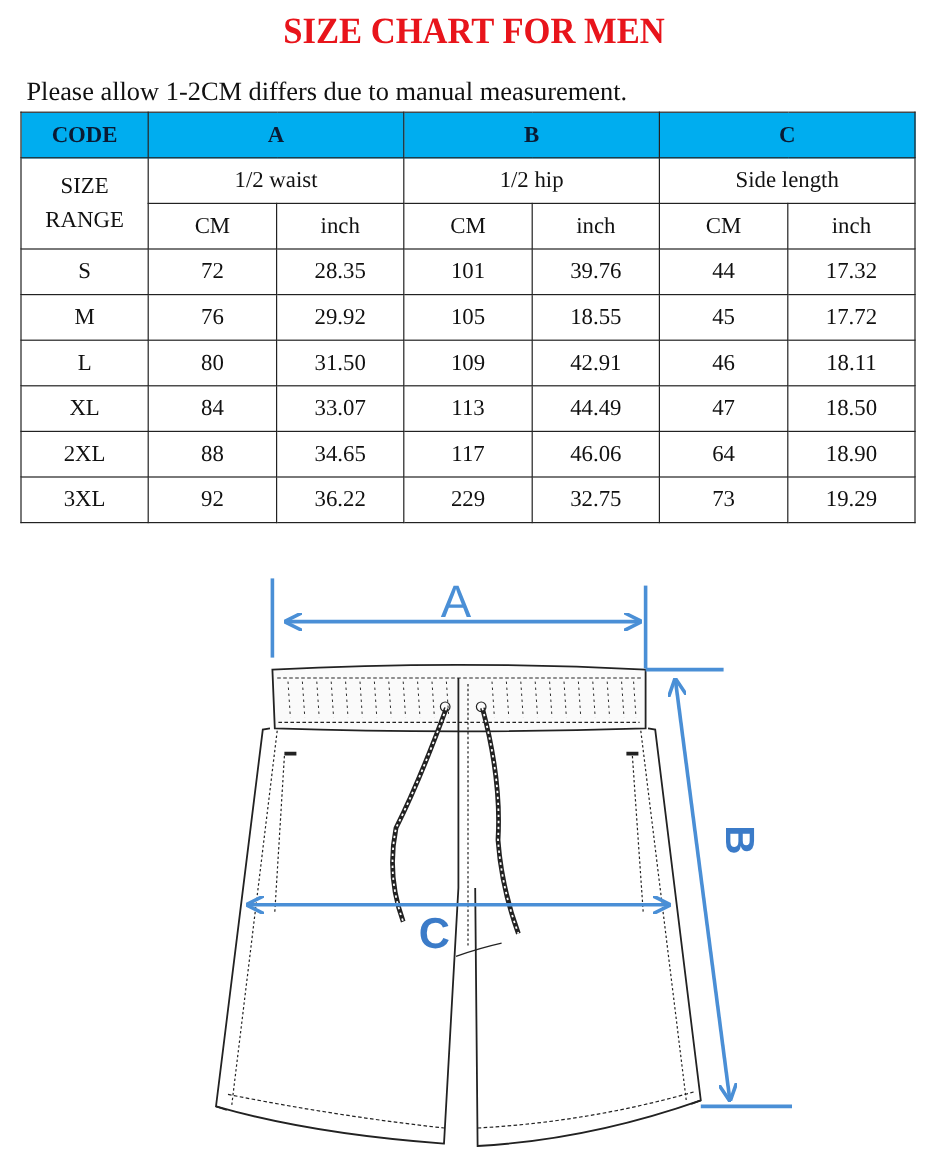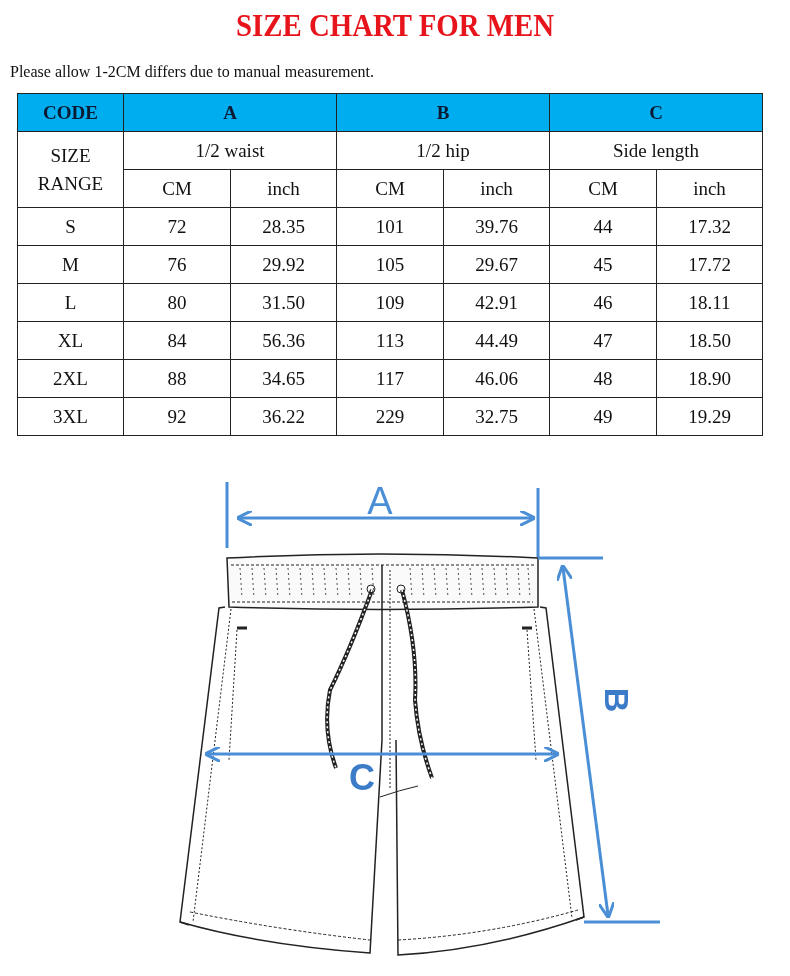--- a/index.html
+++ b/index.html
@@ -1,18 +1,18 @@
 <!DOCTYPE html>
 <html><head>
 <meta charset="utf-8">
 <style>
   html, body { margin: 0; padding: 0; background: #ffffff; }
   body { width: 790px; height: 976px; position: relative; overflow: hidden; font-family: "Liberation Serif", "DejaVu Serif", serif; color: #111; }
   .title { position: absolute; top: 8px; left: 0; width: 790px; text-align: center; color: #e8141b; font-weight: bold; font-size: 31px; letter-spacing: 0px; transform: scaleX(0.93); }
-  .note { position: absolute; top: 63px; left: 10px; font-size: 16px; color: #111; }
+  .note { position: absolute; top: 63px; left: 22px; font-size: 22px; color: #111; }
   table.sizes { position: absolute; top: 93px; left: 17px; width: 745px; border-collapse: collapse; table-layout: fixed; }
   table.sizes td { border: 1.5px solid #222; text-align: center; font-size: 19px; padding: 0; height: 37px; }
   table.sizes tr.head td { background: #00adef; font-weight: bold; color: #0a1a33; height: 37px; }
   .size-range { line-height: 28px; margin-top: 44px; }
 </style>
 </head>
 <body>
 
 <div class="title">SIZE CHART FOR MEN</div>
 <div class="note">Please allow 1-2CM differs due to manual measurement.</div>
@@ -58,58 +58,58 @@
     <td>101</td>
     <td>39.76</td>
     <td>44</td>
     <td>17.32</td>
   </tr>
   <tr>
     <td>M</td>
     <td>76</td>
     <td>29.92</td>
     <td>105</td>
-    <td>29.67</td>
+    <td>18.55</td>
     <td>45</td>
     <td>17.72</td>
   </tr>
   <tr>
     <td>L</td>
     <td>80</td>
     <td>31.50</td>
     <td>109</td>
     <td>42.91</td>
     <td>46</td>
     <td>18.11</td>
   </tr>
   <tr>
     <td>XL</td>
     <td>84</td>
-    <td>56.36</td>
+    <td>33.07</td>
     <td>113</td>
     <td>44.49</td>
     <td>47</td>
     <td>18.50</td>
   </tr>
   <tr>
     <td>2XL</td>
     <td>88</td>
     <td>34.65</td>
     <td>117</td>
     <td>46.06</td>
-    <td>48</td>
+    <td>64</td>
     <td>18.90</td>
   </tr>
   <tr>
     <td>3XL</td>
     <td>92</td>
     <td>36.22</td>
     <td>229</td>
     <td>32.75</td>
-    <td>49</td>
+    <td>73</td>
     <td>19.29</td>
   </tr>
 </tbody>
   </table>
 
 <svg style="position:absolute;left:0;top:0;" width="790" height="976" viewBox="0 0 790 976">
   <defs>
     <marker id="arr" viewBox="0 0 10 10" refX="8" refY="5" markerWidth="5" markerHeight="5" orient="auto-start-reverse">
       <path d="M0,0 L10,5 L0,10" fill="none" stroke="#4a8fd6" stroke-width="2"></path>
     </marker>

